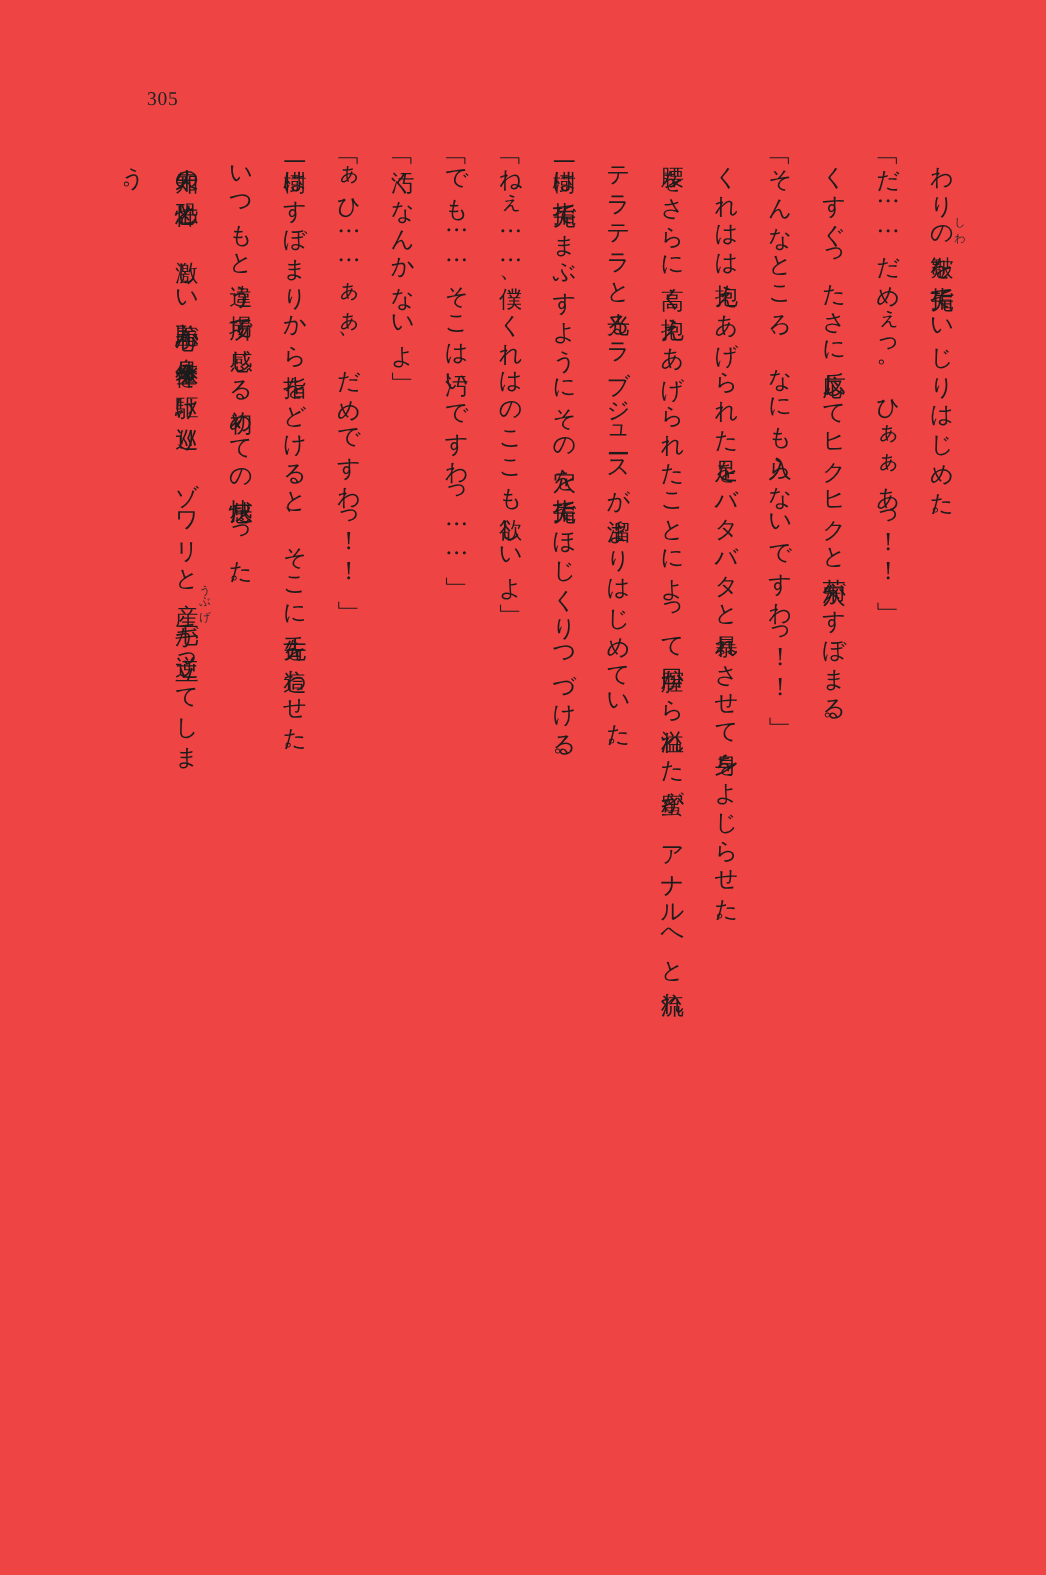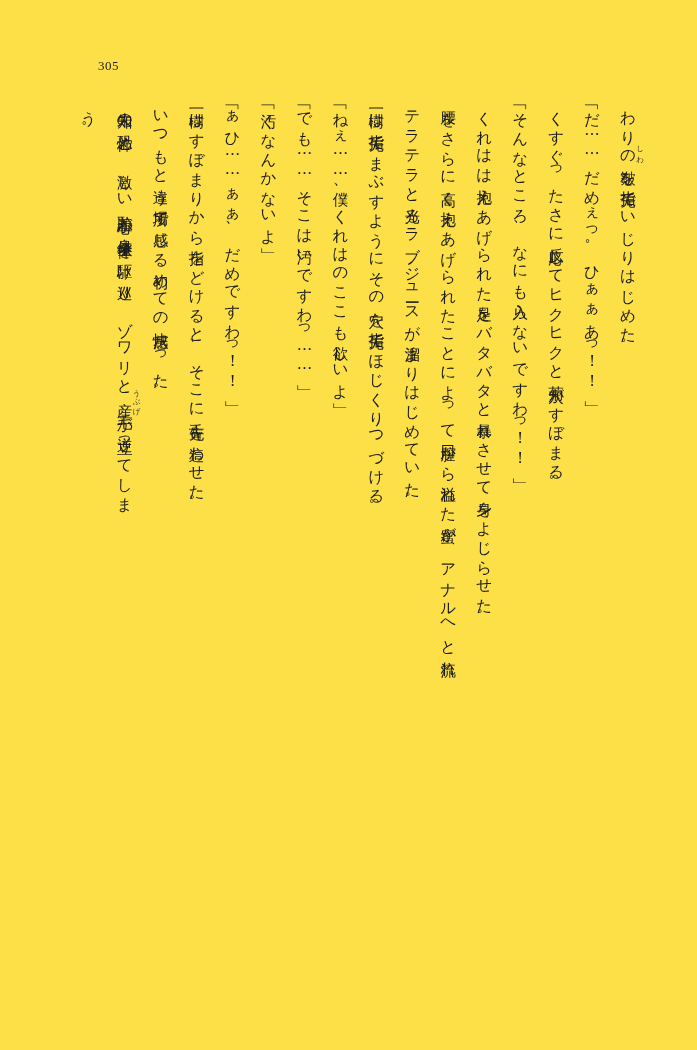--- a/index.html
+++ b/index.html
@@ -4,21 +4,21 @@
 <style>
   html, body {
     margin: 0;
     padding: 0;
     background: #ffffff;
   }
   .page {
     position: relative;
     width: 697px;
     height: 1050px;
-    background: #fde047;
+    background: #ef4444;
     overflow: hidden;
     font-family: "DejaVu Serif", "Liberation Serif", serif;
     color: #1a1a1a;
   }
   .page-number {
     position: absolute;
     top: 58px;
     left: 98px;
     font-size: 13px;
     letter-spacing: 0.5px;

